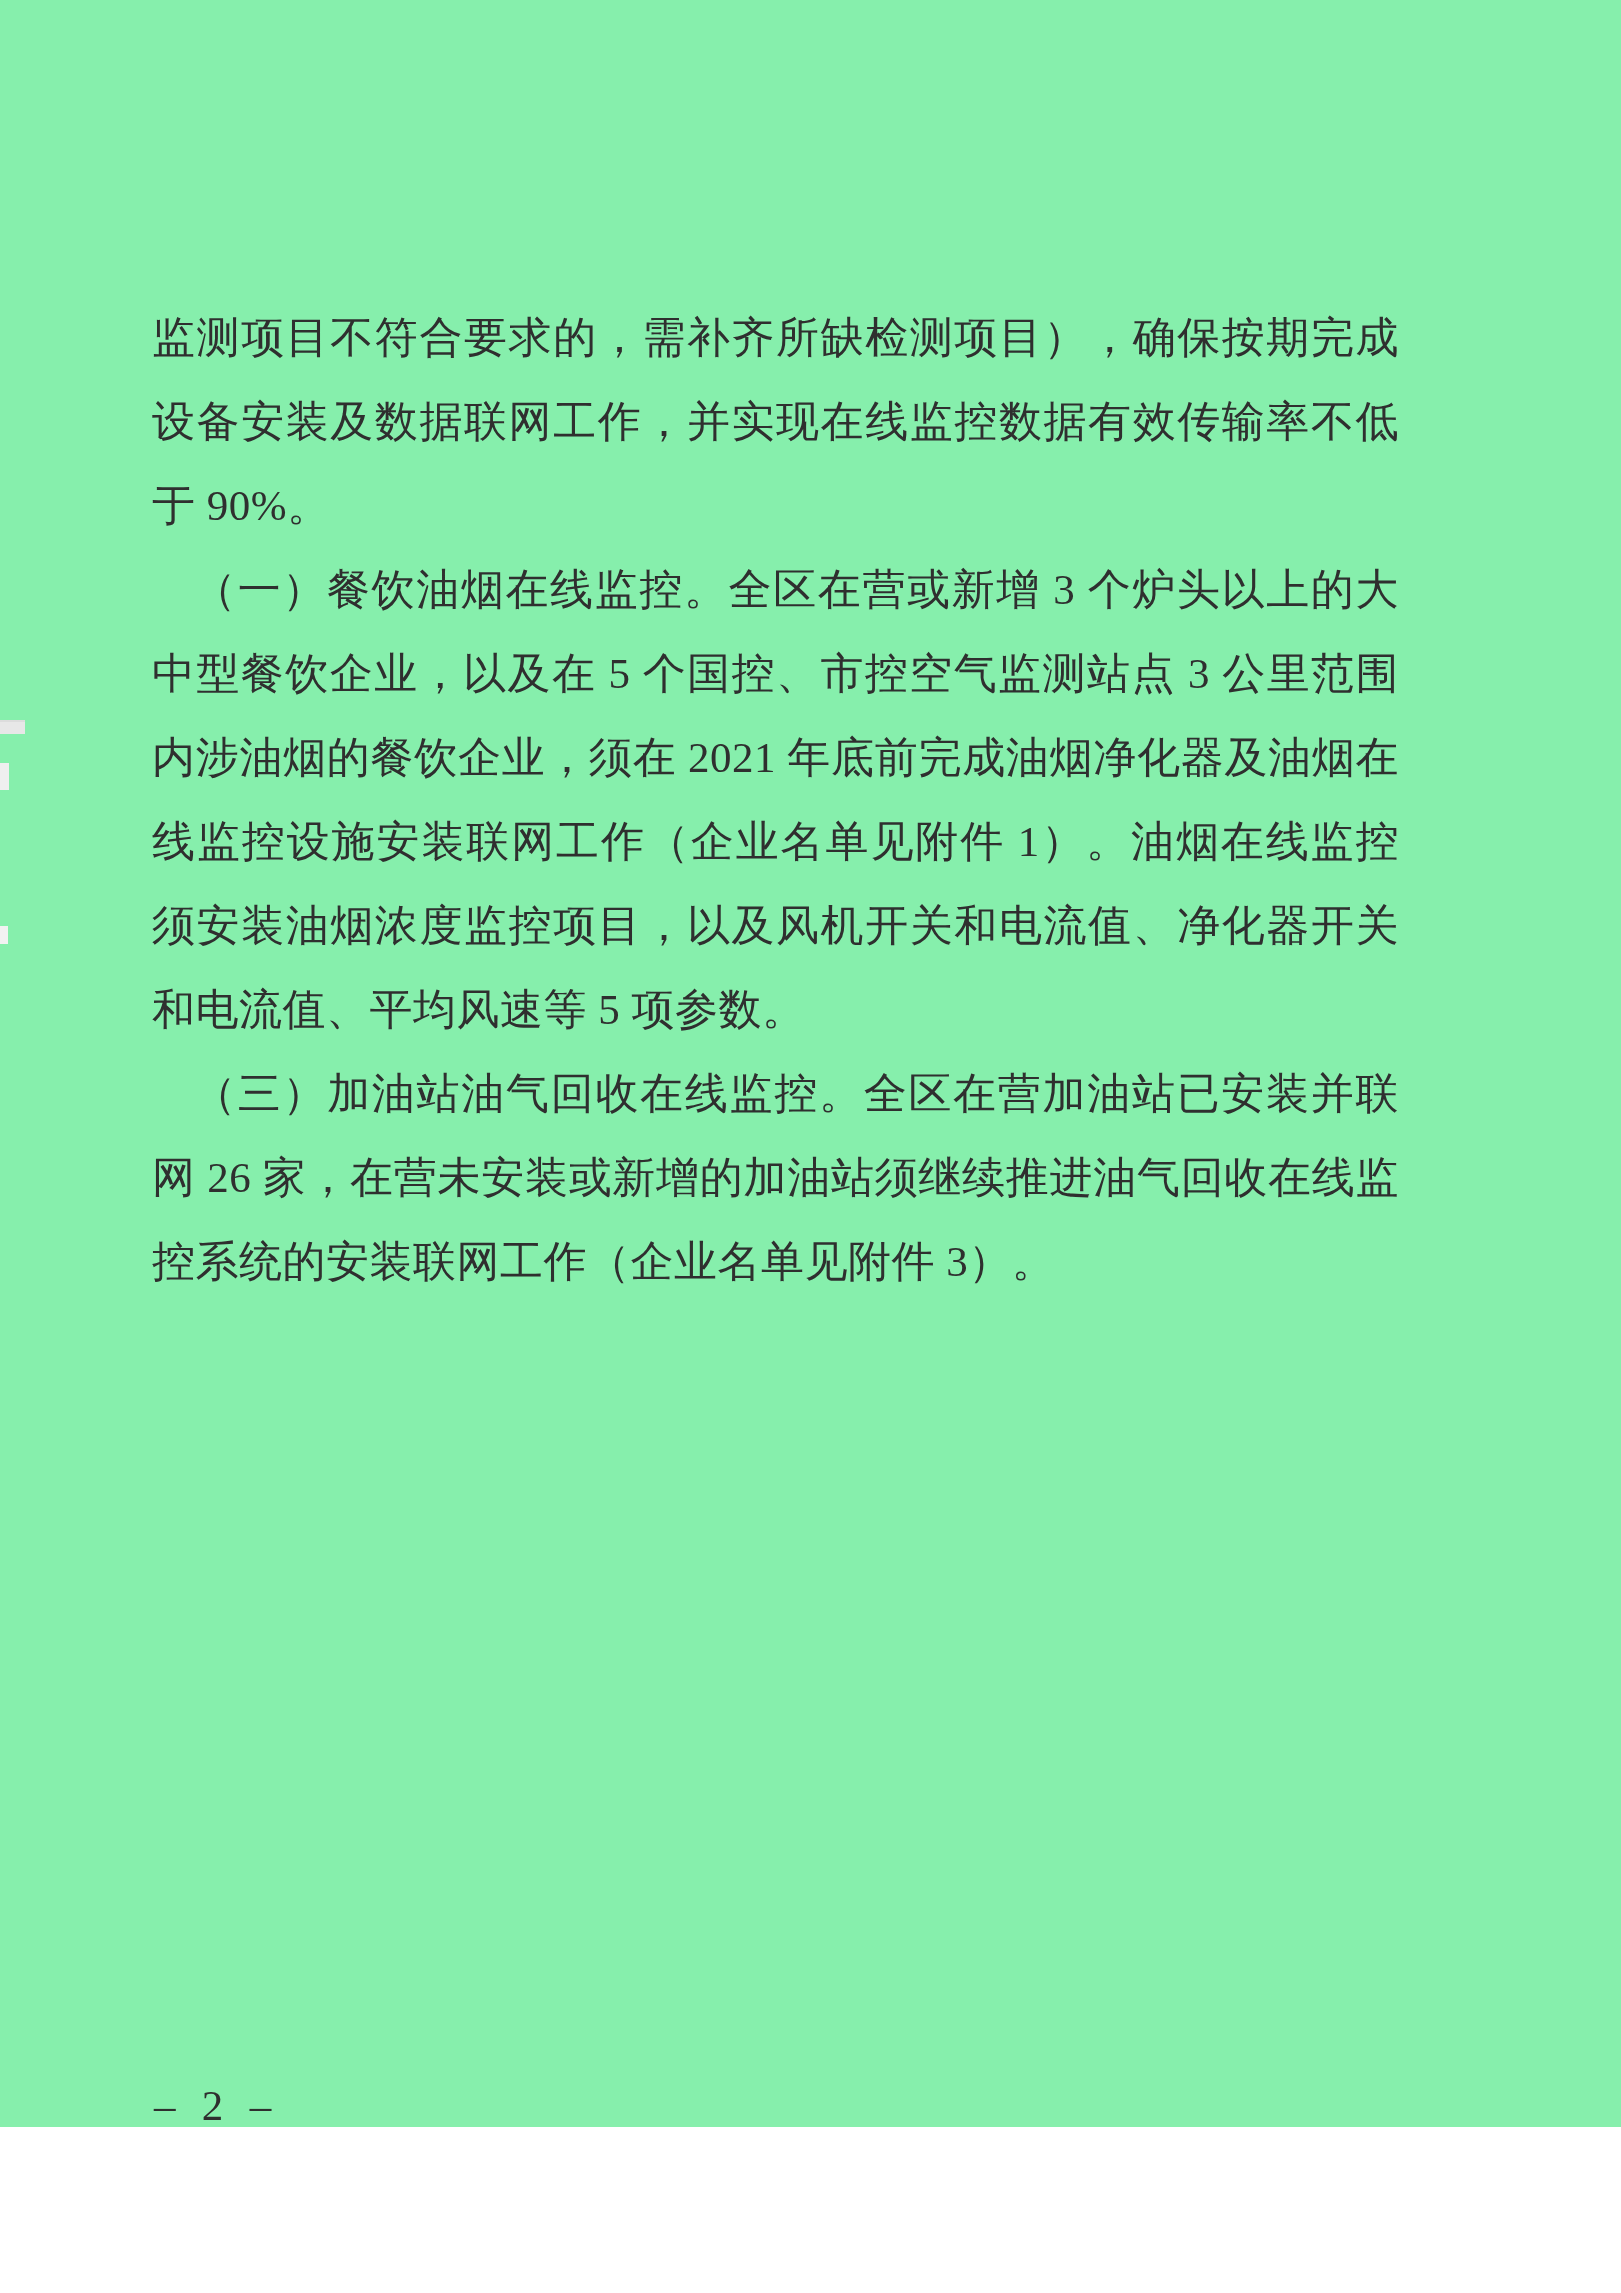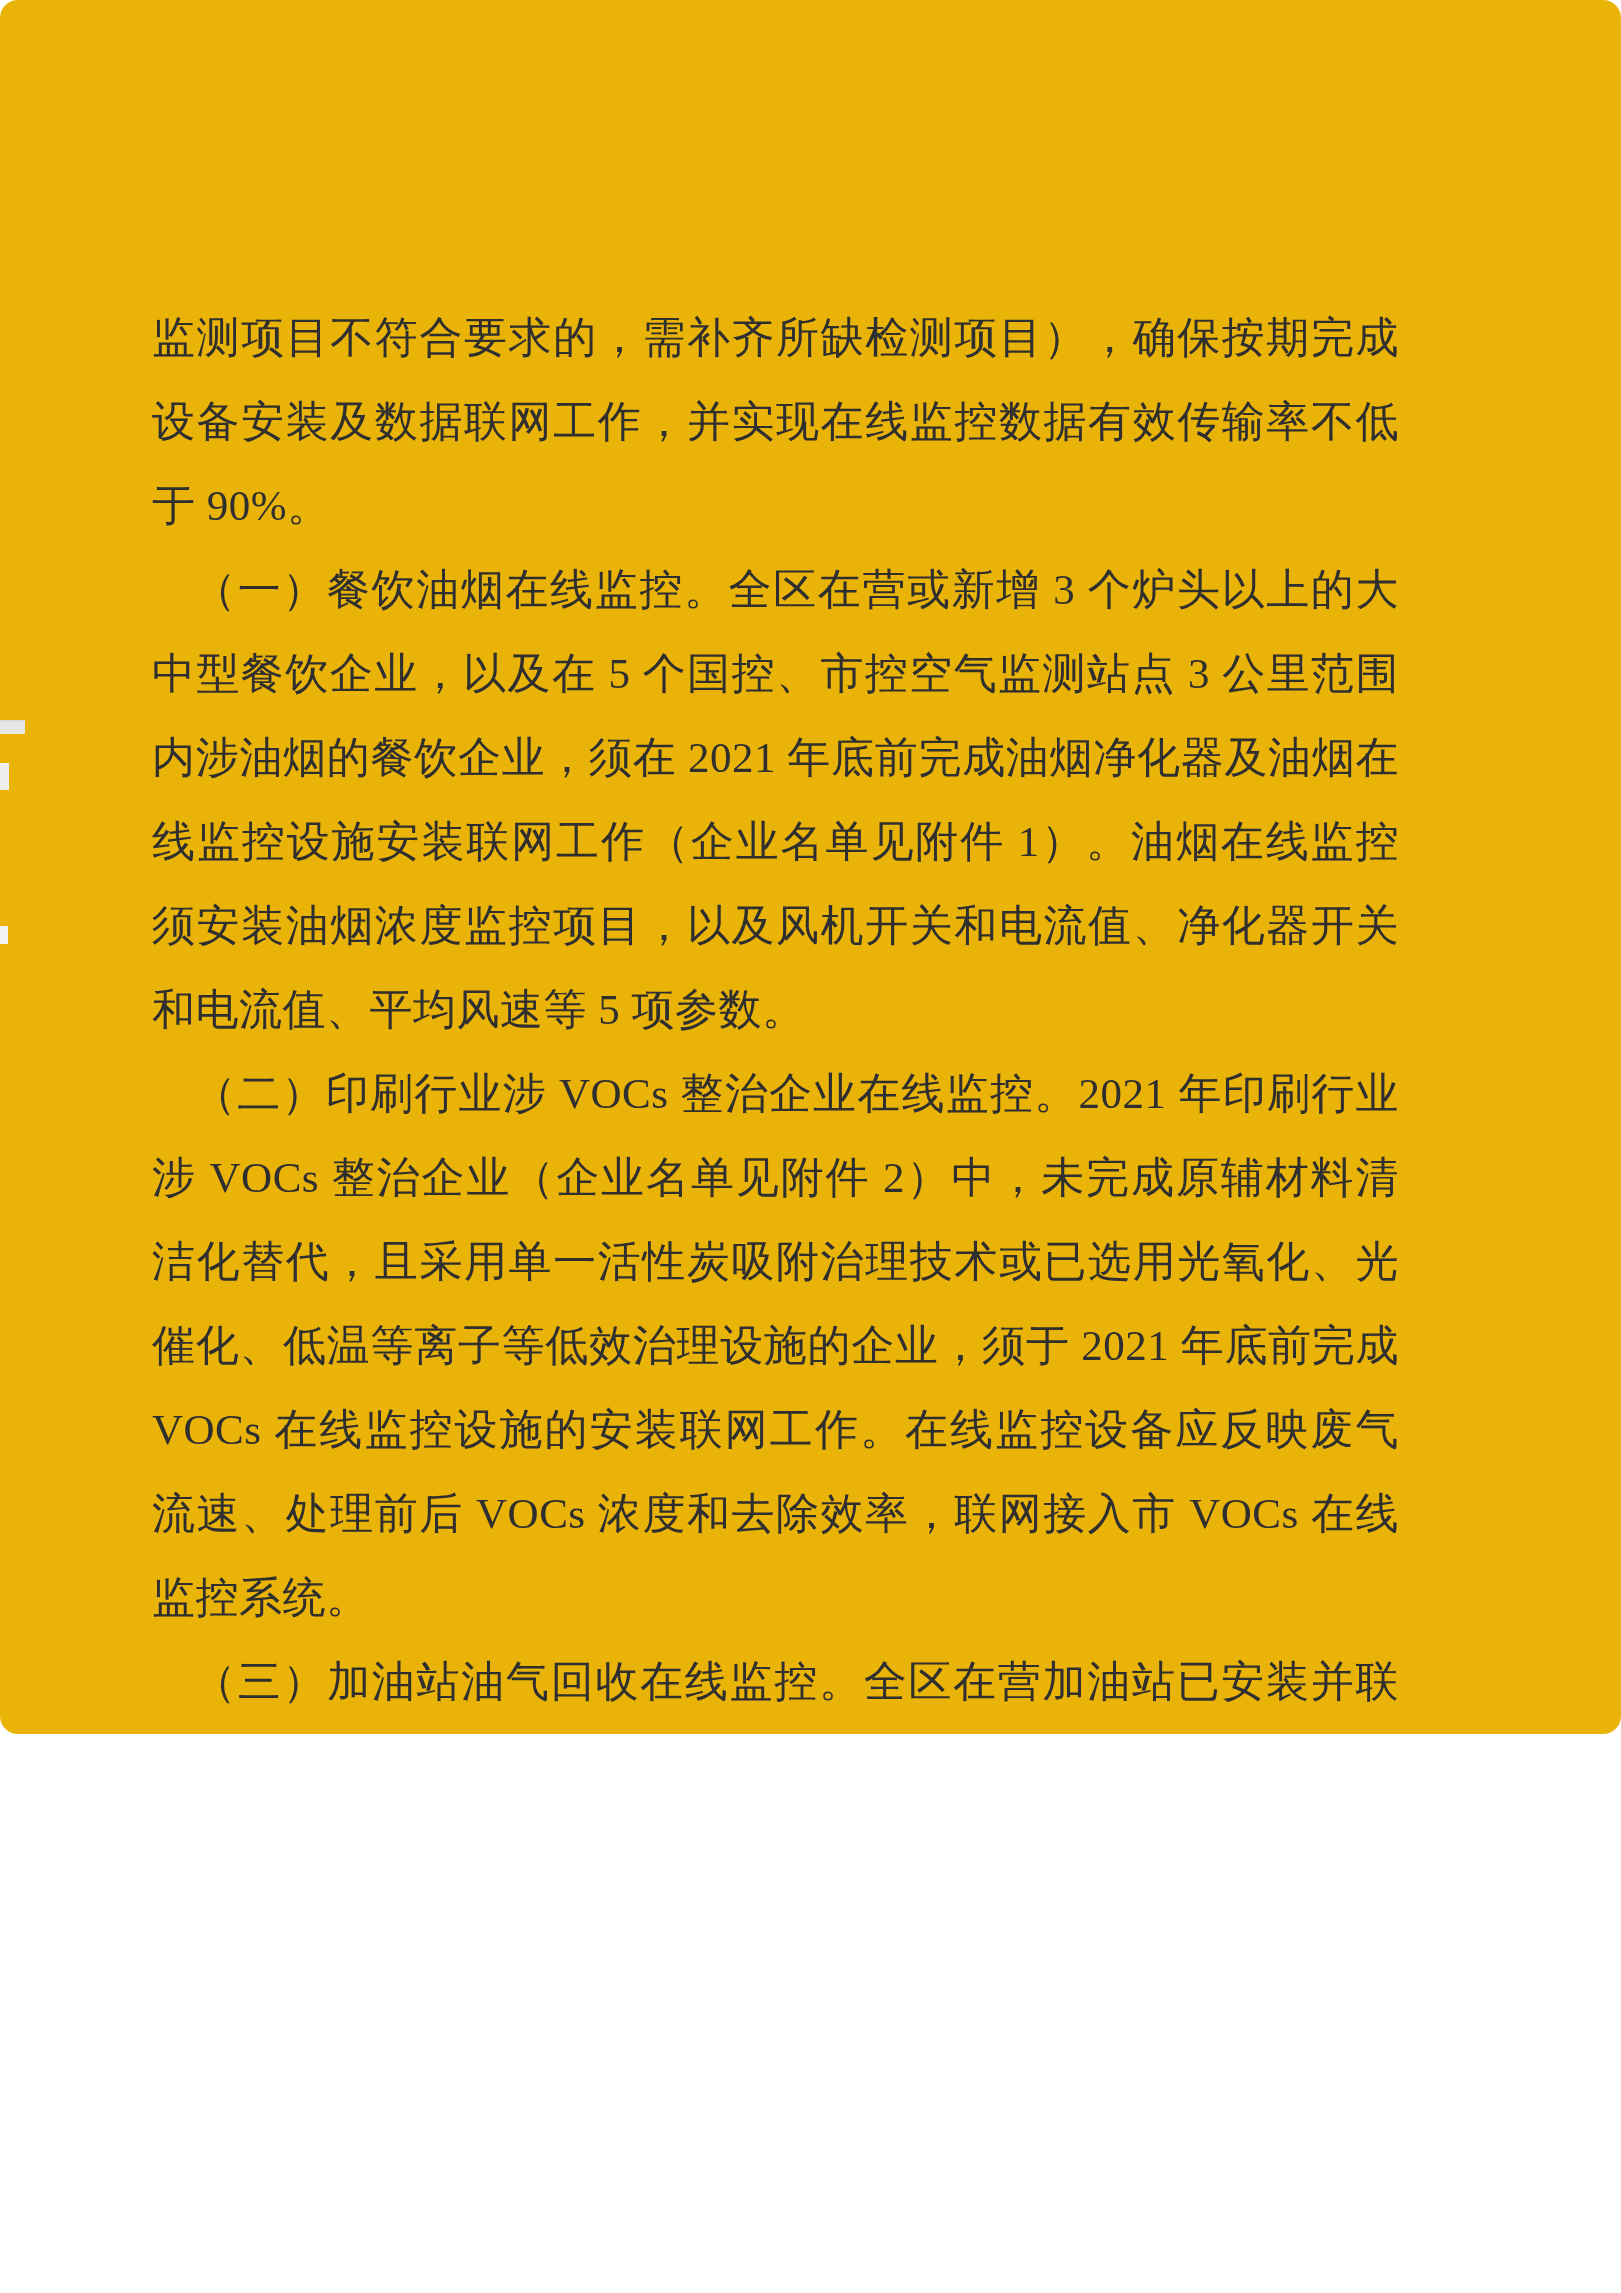--- a/index.html
+++ b/index.html
@@ -3,25 +3,24 @@
 <meta charset="utf-8">
 <style>
   html, body {
     margin: 0;
     padding: 0;
     background: #ffffff;
   }
   .page {
     position: relative;
     width: 1621px;
-    height: 1734px;
-    background: #eab308;
+    height: 2127px;
+    background: #86efac;
     overflow: hidden;
     font-family: "Liberation Serif", "DejaVu Serif", serif;
-    border-radius: 18px;
   }
   .text-block {
     position: absolute;
     left: 152px;
     top: 296px;
     width: 1247px;
     color: #2f2f2f;
     font-size: 43px;
     line-height: 84px;
     text-align: justify;
@@ -52,21 +51,20 @@
   }
 </style>
 </head>
 <body>
 
 <div class="page">
 
   <div class="text-block">
     <p class="para">监测项目不符合要求的，需补齐所缺检测项目），确保按期完成设备安装及数据联网工作，并实现在线监控数据有效传输率不低于 90%。</p>
     <p class="para indent">（一）餐饮油烟在线监控。全区在营或新增 3 个炉头以上的大中型餐饮企业，以及在 5 个国控、市控空气监测站点 3 公里范围内涉油烟的餐饮企业，须在 2021 年底前完成油烟净化器及油烟在线监控设施安装联网工作（企业名单见附件 1）。油烟在线监控须安装油烟浓度监控项目，以及风机开关和电流值、净化器开关和电流值、平均风速等 5 项参数。</p>
-    <p class="para indent">（二）印刷行业涉 VOCs 整治企业在线监控。2021 年印刷行业涉 VOCs 整治企业（企业名单见附件 2）中，未完成原辅材料清洁化替代，且采用单一活性炭吸附治理技术或已选用光氧化、光催化、低温等离子等低效治理设施的企业，须于 2021 年底前完成 VOCs 在线监控设施的安装联网工作。在线监控设备应反映废气流速、处理前后 VOCs 浓度和去除效率，联网接入市 VOCs 在线监控系统。</p>
     <p class="para indent">（三）加油站油气回收在线监控。全区在营加油站已安装并联网 26 家，在营未安装或新增的加油站须继续推进油气回收在线监控系统的安装联网工作（企业名单见附件 3）。</p>
   </div>
 
   <div class="page-footer">– 2 –</div>
 
   <div class="smudge" style="left:0; top:720px; width:24.5px; height:11.8px; background:#e7e7e7; border-top:2px solid #dcdcdc;"></div>
   <div class="smudge" style="left:0; top:763px; width:8.8px; height:27.4px; background:#efefef;"></div>
   <div class="smudge" style="left:0; top:926px; width:7.8px; height:17.6px; background:#f2f2f2;"></div>
 
   <div class="smudge" style="left:0; top:2280px; width:6.9px; height:11.8px; background:#555;"></div>

